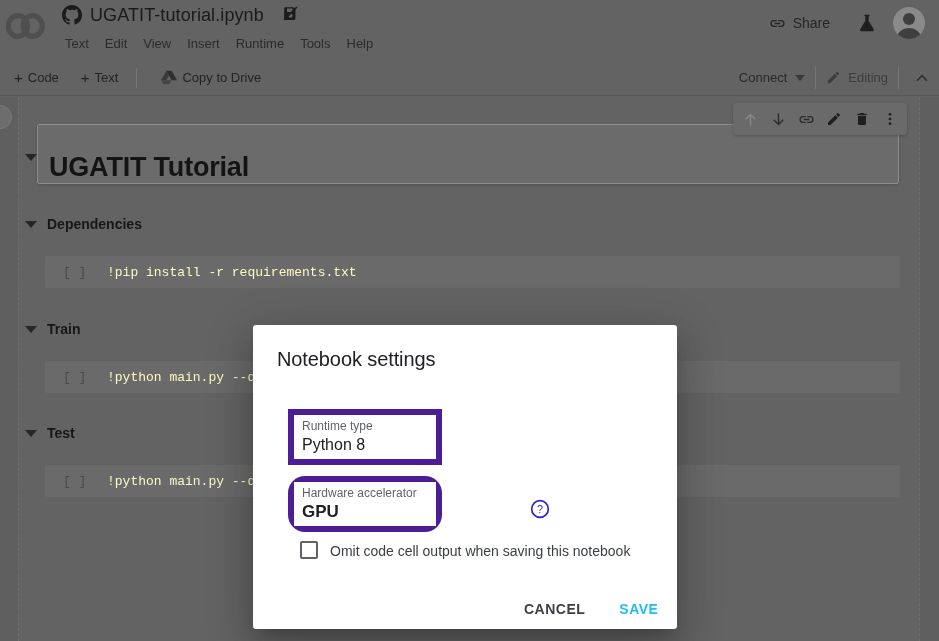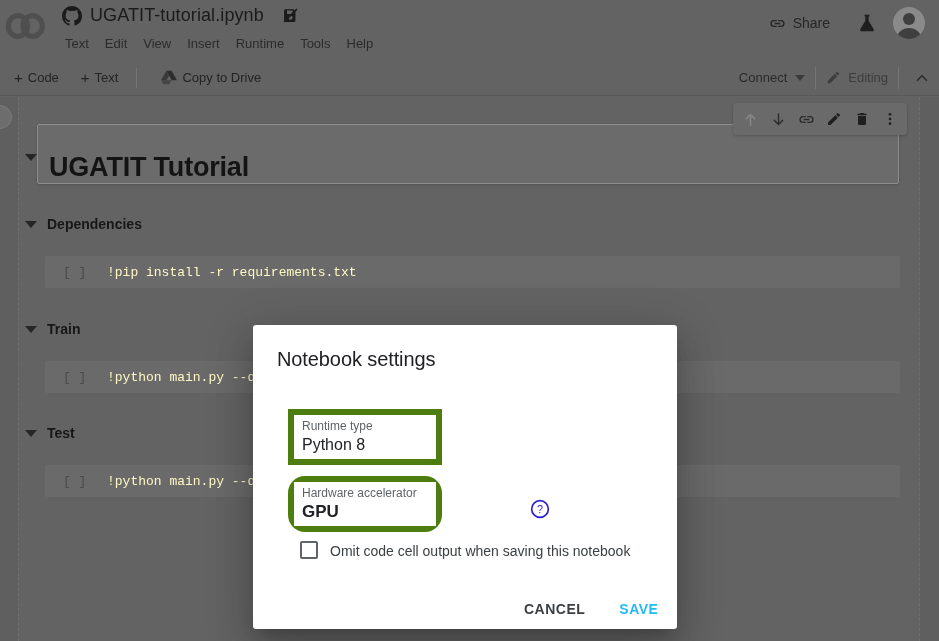--- a/index.html
+++ b/index.html
@@ -22,21 +22,21 @@
     position: absolute; top: 0; left: 0; right: 0; height: 60px;
     background: #636363;
     z-index: 2;
   }
   .logo {
     position: absolute; left: 6px; top: 12px;
     width: 40px; height: 28px;
   }
   .title-row {
     position: absolute; left: 62px; top: 5px;
-    display: flex; align-items: center; gap: 8px;
+    display: flex; gap: 8px;
   }
   .gh-icon { width: 20px; height: 20px; display: block; }
   .doc-title {
     font-size: 18px; color: #1b1b1b; letter-spacing: .1px;
     white-space: nowrap;
   }
   .save-disabled-icon { width: 17px; height: 17px; margin-left: 10px; display: block; }
 
   .menubar {
     position: absolute; left: 58px; top: 33px;
@@ -186,21 +186,21 @@
                 0 24px 38px 3px rgba(0,0,0,.14),
                 0 9px 46px 8px rgba(0,0,0,.12);
     z-index: 11;
   }
   .dlg-title {
     position: absolute; left: 24px; top: 23px;
     font-size: 20px; color: #202124; letter-spacing: -.1px;
   }
   .hl-box {
     position: absolute; left: 0; top: 0;
-    background: #4d7c0f;
+    background: #4c1d95;
     padding: 6px;
   }
   .hl-inner {
     background: #fff;
     padding: 3px 8px 4px 8px;
     height: 100%;
   }
   .field-label {
     font-size: 12px; color: #5f6368; line-height: 16px;
   }

